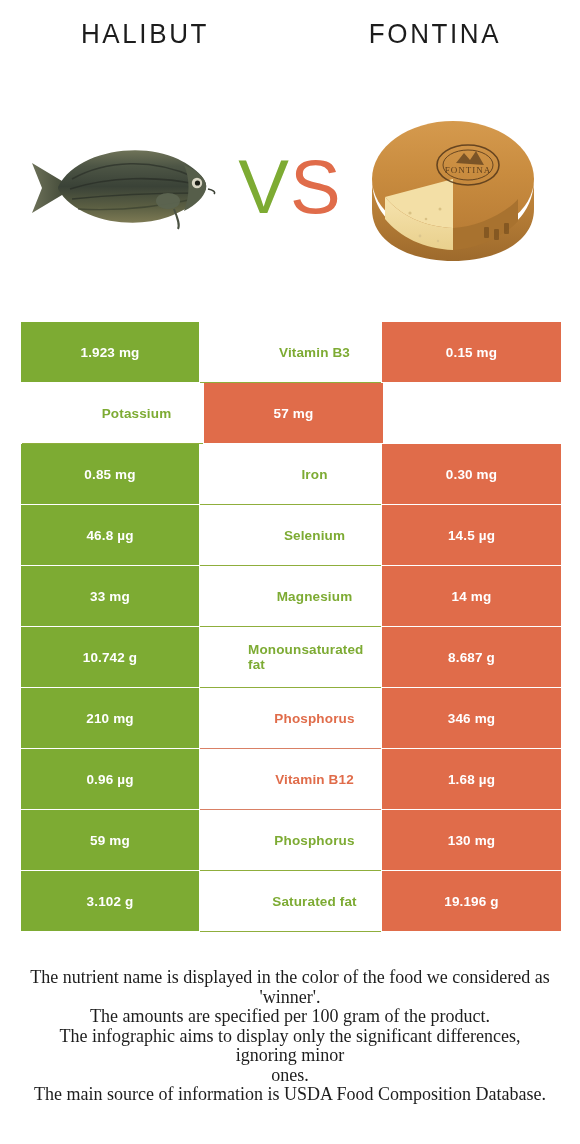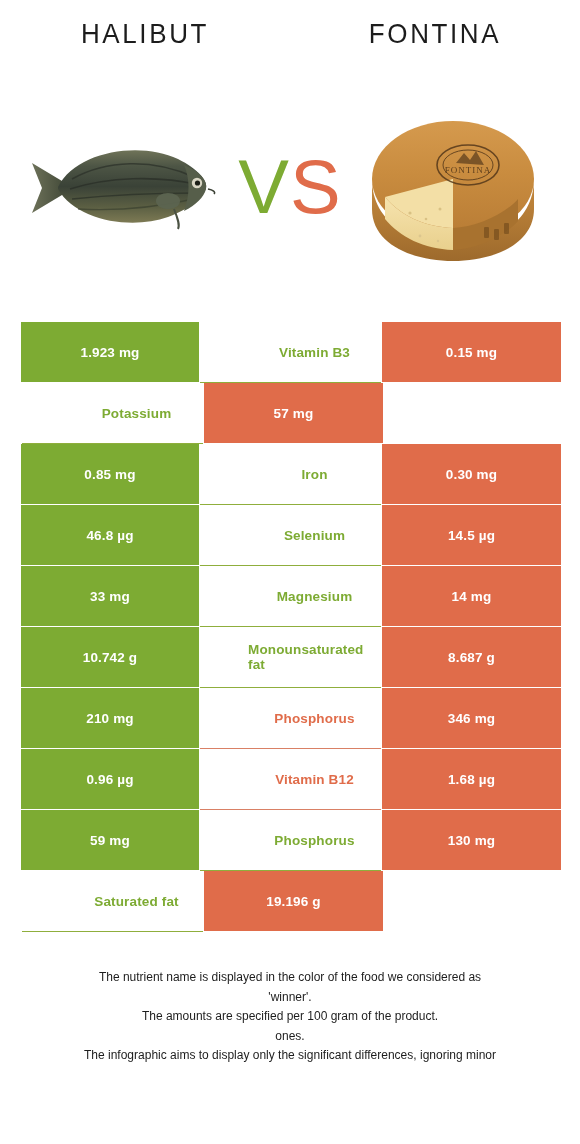--- a/index.html
+++ b/index.html
@@ -151,22 +151,22 @@
     color: #ffffff;
   }
 
   
   .footer {
     position: absolute;
     left: 28px;
     top: 968px;
     width: 524px;
     text-align: center;
-    font-family: Liberation Sans, sans-serif;
-    font-size: 12px;
+    font-family: Liberation Serif, serif;
+    font-size: 18px;
     line-height: 19.5px;
     color: #1d1d1d;
     font-weight: 400;
   }
   .footer p { margin: 0; }
 </style>
 </head>
 <body>
 
 <div class="page">
@@ -324,27 +324,29 @@
       <div class="cell cell-right">1.68 µg</div>
     </div>
 
     <div class="row">
       <div class="cell cell-left">59 mg</div>
       <div class="cell cell-mid">Phosphorus</div>
       <div class="cell cell-right">130 mg</div>
     </div>
 
     <div class="row">
+      <div class="cell cell-left">3.102 g</div>
       <div class="cell cell-mid">Saturated fat</div>
       <div class="cell cell-right">19.196 g</div>
     </div>
 
   </div>
 
   <div class="footer">
     <p>The nutrient name is displayed in the color of the food we considered as</p>
     <p>'winner'.</p>
     <p>The amounts are specified per 100 gram of the product.</p>
+    <p>The infographic aims to display only the significant differences, ignoring minor</p>
     <p>ones.</p>
-    <p>The infographic aims to display only the significant differences, ignoring minor</p>
+    <p>The main source of information is USDA Food Composition Database.</p>
   </div>
 
 </div>
 
 </body></html>

